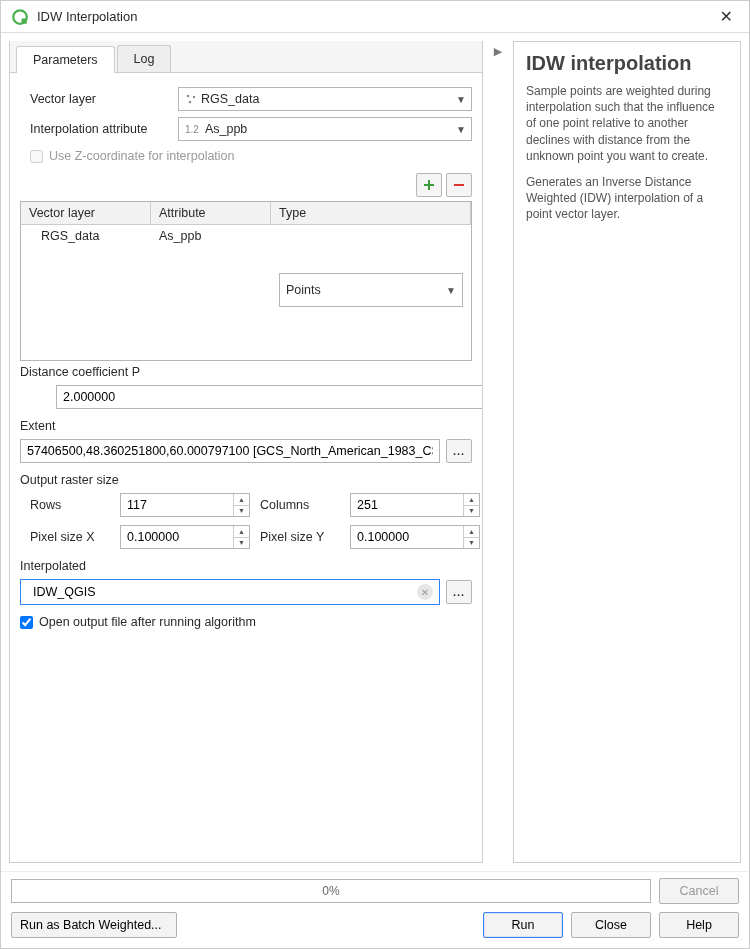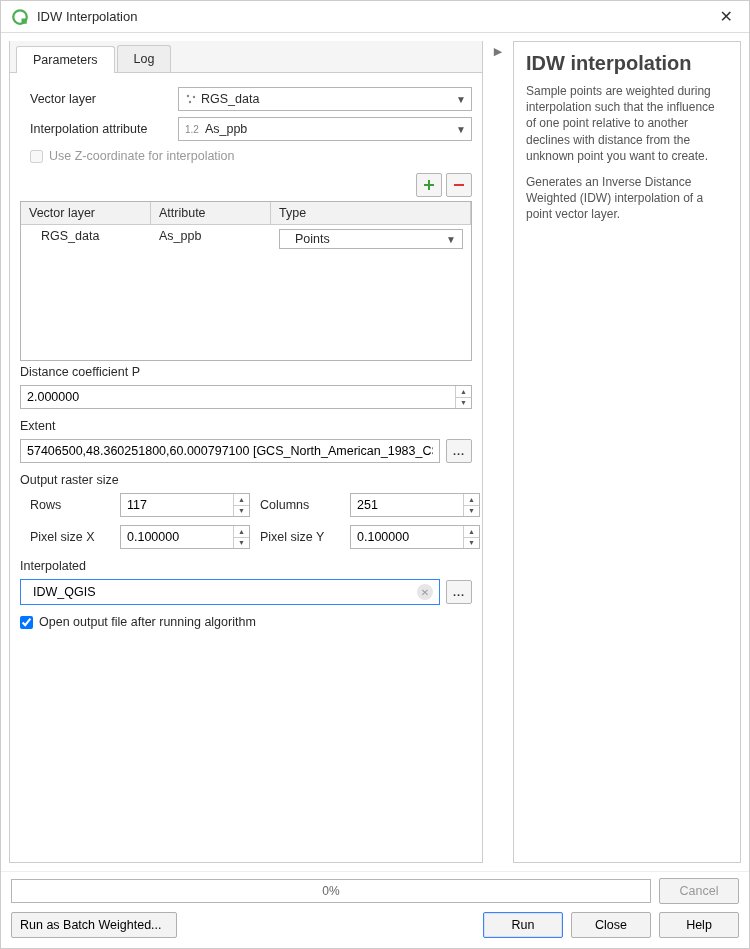--- a/index.html
+++ b/index.html
@@ -145,39 +145,39 @@
   }
   .trow { display:flex; }
   .trow > div { padding:4px 8px; }
   .thdr { background:#f2f2f2; border-bottom:1px solid #ccc; font-weight:400; }
   .thdr > div { border-right:1px solid #ccc; }
   .col1 { width: 130px; }
   .col2 { width: 120px; }
   .col3 { flex:1; display:flex; align-items:center; }
   .trow.data .col1 { padding-left: 20px; }
   .type-combo {
-    flex:1; position:relative; border:1px solid #b5b5b5; height:20px;
-    display:flex; align-items:center; padding:0 15px; background:#fff;
+    flex:1; position:relative; border:1px solid #b5b5b5; height:34px;
+    display:flex; align-items:center; padding:0 6px; background:#fff;margin-top:44px;
   }
   .spinner {
     display:flex; border:1px solid #b5b5b5; height:24px; background:#fff;
   }
   .spinner input {
     border:none; flex:1; padding:3px 6px; font:inherit; width:100%; height:100%;
   }
   .spinner .spin-btns {
     width:16px; border-left:1px solid #ccc;
     display:flex; flex-direction:column;
   }
   .spinner .spin-btns div {
     flex:1; display:flex; align-items:center; justify-content:center;
     font-size:7px; color:#555; cursor:pointer;
   }
   .spinner .spin-btns div:first-child { border-bottom:1px solid #ccc; }
-  .full { width:100%; }
+  .full { width:100%;margin-left:36px; }
   .dots-btn {
     width:26px; height:24px; border:1px solid #b5b5b5; background:#f5f5f5;
     display:flex; align-items:center; justify-content:center; cursor:pointer;
     font-weight:bold; letter-spacing:1px; border-radius:2px; font-size:11px;
   }
   .grid2 {
     display:grid;
     grid-template-columns: 80px 130px 80px 130px;
     gap:8px 10px;
     align-items:center;

